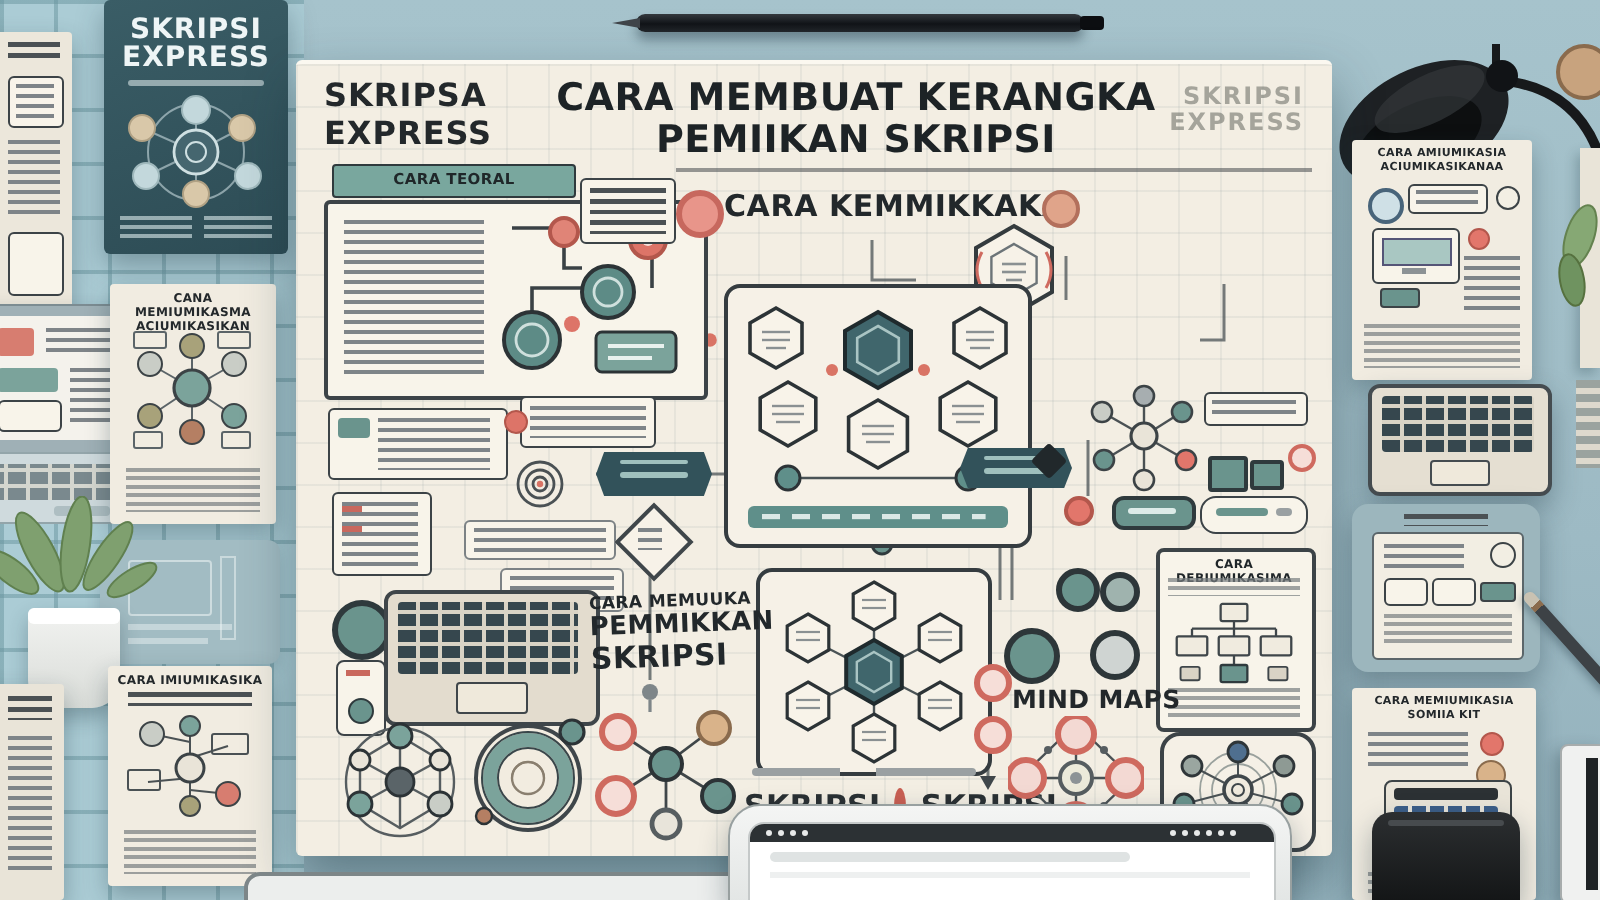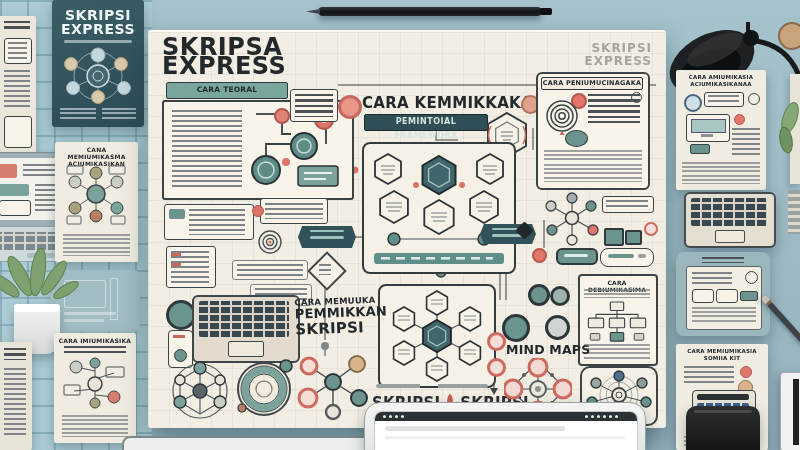--- a/index.html
+++ b/index.html
@@ -210,23 +210,27 @@
         <path d="M346,342 V356"></path>
         <path d="M240,166 H214"></path>
         <path d="M464,110 V138 H452"></path>
       </g>
       <path d="M283,346 L291,346 L287,354 Z" fill="#3f464a"></path>
       <path d="M342,356 L350,356 L346,363 Z" fill="#3f464a"></path>
       <circle cx="207" cy="138" r="3.4" fill="#d97465"></circle>
       <circle cx="293" cy="240" r="5" fill="#6a948d" stroke="#2f3a3d" stroke-width="1.4"></circle>
     </svg>
 
-    <div class="a xb ink" style="left:14px;top:6px;width:134px;font-size:24px;line-height:19px;letter-spacing:.5px;">
+    <div class="a xb ink" style="left:14px;top:6px;width:134px;font-size:16px;line-height:19px;letter-spacing:.5px;">
       <div>SKRIPSA</div>
       <div>EXPRESS</div>
+    </div>
+    <div class="a xb" style="left:130px;top:7px;width:300px;text-align:center;color:#1d2326;font-size:19px;line-height:21px;">
+      <div>CARA MEMBUAT KERANGKA</div>
+      <div>PEMIIKAN SKRIPSI</div>
     </div>
     <div class="a xb" style="left:420px;top:10px;width:84px;text-align:right;color:rgba(100,104,96,.55);font-size:12px;line-height:13px;letter-spacing:1px;">
       <div>SKRIPSI</div>
       <div>EXPRESS</div>
     </div>
     <div class="a" style="left:190px;top:52px;width:318px;height:2px;background:rgba(70,75,78,.55);"></div>
 
     <div class="a banner-teal xb" style="left:18px;top:50px;width:120px;height:15px;font-size:7.5px;line-height:14px;text-align:center;">CARA TEORAL FRAMEWORK</div>
 
     <div class="a b" style="left:14px;top:68px;width:188px;height:96px;border-width:2px;">
@@ -316,21 +320,20 @@
       <circle cx="50" cy="10" r="6" fill="#6a948d" stroke="#2c3336" stroke-width="1.6"></circle>
       <circle cx="6" cy="52" r="4" fill="#b57f63" stroke="#2c3336" stroke-width="1.2"></circle>
     </svg>
 
     <div class="a b" style="left:142px;top:57px;width:46px;height:31px;">
       <div class="a bars-dk" style="left:4px;top:4px;width:38px;height:23px;"></div>
     </div>
     <div class="a circ" style="left:190px;top:63px;width:18px;height:18px;background:#e8958a;border:3px solid #c7685e;"></div>
 
     <div class="a xb" style="left:214px;top:62px;width:190px;font-size:15px;color:#22282b;letter-spacing:.3px;">CARA KEMMIKKAKA</div>
-    <div class="a banner-dark xb" style="left:216px;top:82px;width:122px;height:15px;font-size:8px;line-height:14px;text-align:center;letter-spacing:.5px;">PEMINTOIAL FRAMEWORK</div>
 
     <svg class="a" style="left:335px;top:76px;" width="48" height="54" viewBox="0 0 48 54">
       <path d="M24,5 L43,16 L43,38 L24,49 L5,38 L5,16 Z" fill="#f7f2e8" stroke="#343b3e" stroke-width="2"></path>
       <path d="M24,14 L35.3,20.5 L35.3,33.5 L24,40 L12.7,33.5 L12.7,20.5 Z" fill="none" stroke="#6c7478" stroke-width="1.2"></path>
       <path d="M8,18 Q3,27 8,36" stroke="#cf6a5f" stroke-width="1.5" fill="none"></path>
       <path d="M40,18 Q45,27 40,36" stroke="#cf6a5f" stroke-width="1.5" fill="none"></path>
       <line x1="18" y1="24" x2="30" y2="24" stroke="#8a9092" stroke-width="1.3"></line>
       <line x1="18" y1="28" x2="30" y2="28" stroke="#8a9092" stroke-width="1.3"></line>
       <line x1="20" y1="32" x2="28" y2="32" stroke="#8a9092" stroke-width="1.3"></line>
     </svg>
@@ -449,38 +452,20 @@
 
     <div class="a" style="left:228px;top:352px;width:112px;height:4px;background-image:linear-gradient(90deg,#9aa0a2 0 44px,transparent 44px 62px,#9aa0a2 62px 112px);border-radius:2px;"></div>
     <div class="a" style="left:224px;top:360px;width:150px;height:22px;display:flex;align-items:center;gap:7px;">
       <span class="xb" style="font-size:15px;color:#2a3033;">SKRIPSI</span>
       <span class="circ" style="width:13px;height:13px;background:#e2766b;border:3px solid #c95f53;display:inline-block;"></span>
       <span class="xb" style="font-size:15px;color:#2a3033;">SKRIPSI</span>
     </div>
 
     <div class="a circ" style="left:373px;top:63px;width:15px;height:15px;background:#e0a48a;border:2.5px solid #b3705c;"></div>
 
-    <div class="a b" style="left:388px;top:40px;width:110px;height:114px;border-width:2px;border-radius:6px;">
-      <div class="a xb" style="left:3px;top:3px;width:100px;height:11px;border:1.4px solid #2e3437;border-radius:2px;background:#f3ede1;font-size:6.5px;line-height:11px;text-align:center;color:#1f2528;">CARA PENIUMUCINAGAKA</div>
-      <div class="a circ" style="left:33px;top:19px;width:12px;height:12px;background:#e2766b;border:2px solid #b3574c;"></div>
-      <svg class="a" style="left:5px;top:23px;" width="38" height="38" viewBox="0 0 38 38">
-        <g stroke="#3f4649" stroke-width="1.5" fill="none">
-          <circle cx="19" cy="19" r="15"></circle>
-            <circle cx="19" cy="19" r="11"></circle>
-            <circle cx="19" cy="19" r="7"></circle>
-            <circle cx="19" cy="19" r="3.2"></circle>
-        </g>
-        <path d="M19,34 L15,40 L23,40 Z" fill="#cf6a5f"></path>
-      </svg>
-      <div class="a" style="left:27px;top:56px;width:21px;height:15px;background:#6a948d;border:1.6px solid #3c4346;border-radius:50%;"></div>
-      <div class="a circ" style="left:93px;top:18px;width:9px;height:9px;border:1.5px solid #3c4346;background:#f3ede1;"></div>
-      <div class="a bars-dk" style="left:50px;top:20px;width:52px;height:32px;"></div>
-      <div class="a para" style="left:6px;top:76px;width:98px;height:10px;"></div>
-      <div class="a para" style="left:6px;top:90px;width:98px;height:18px;"></div>
-    </div>
 
     <svg class="a" style="left:396px;top:160px;" width="56" height="58" viewBox="0 0 56 58">
       <g stroke="#4a5154" stroke-width="1.2">
         <line x1="28" y1="26" x2="28" y2="6"></line>
           <line x1="28" y1="26" x2="47" y2="14"></line>
           <line x1="28" y1="26" x2="49" y2="38"></line>
         <line x1="28" y1="26" x2="28" y2="48"></line>
           <line x1="28" y1="26" x2="8" y2="38"></line>
           <line x1="28" y1="26" x2="7" y2="14"></line>
       </g>

